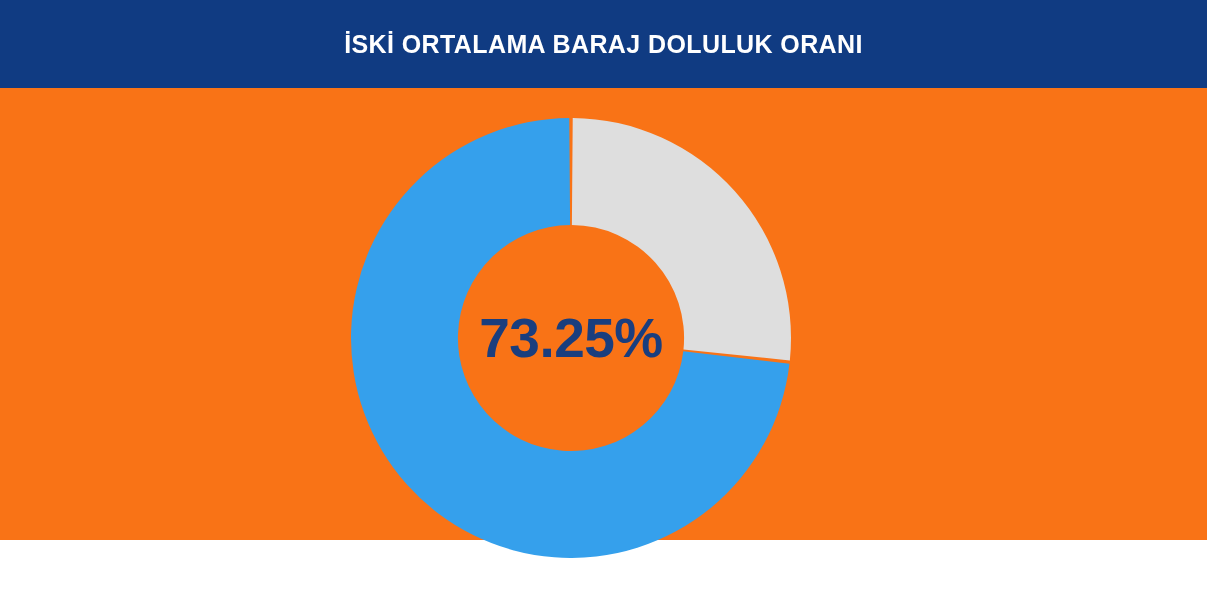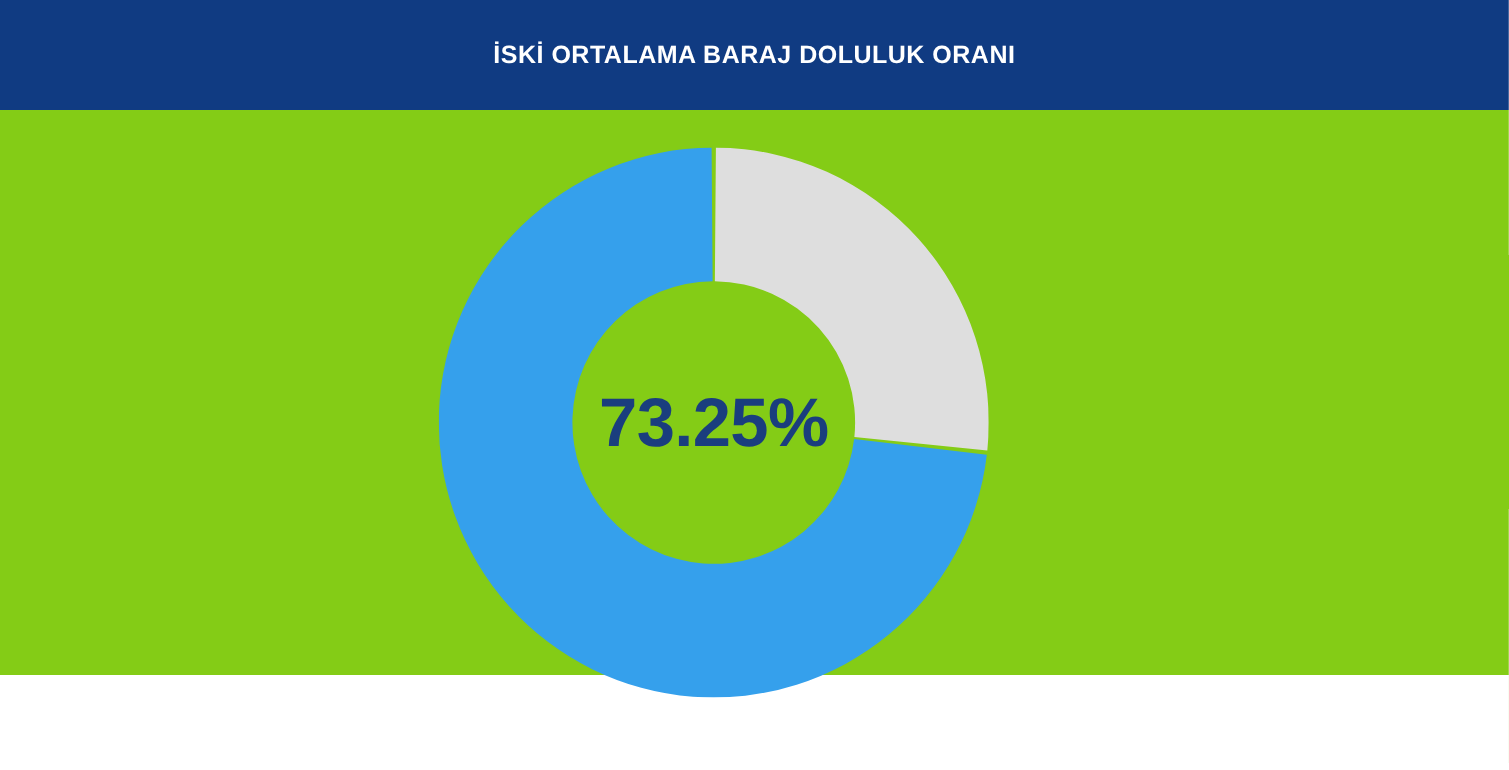--- a/index.html
+++ b/index.html
@@ -31,38 +31,38 @@
     height: 88px;
     background: #103b82;
     display: flex;
     align-items: center;
     justify-content: center;
     box-sizing: border-box;
   }
   .header-title {
     color: #ffffff;
     font-family: "Liberation Sans", sans-serif;
-    font-size: 20px;
+    font-size: 25px;
     font-weight: bold;
     letter-spacing: 0.4px;
     line-height: 1;
     white-space: nowrap;
     text-align: center;
     margin: 0;
     padding: 0;
   }
 
   
   .chart-area {
     position: absolute;
     left: 0;
     top: 88px;
     width: 1207px;
     height: 452px;
-    background: #84cc16;
+    background: #f97316;
   }
   .donut-wrap {
     position: absolute;
     left: 351px;
     top: 30px;          
     width: 440px;
     height: 440px;
   }
   .donut-svg {
     display: block;

